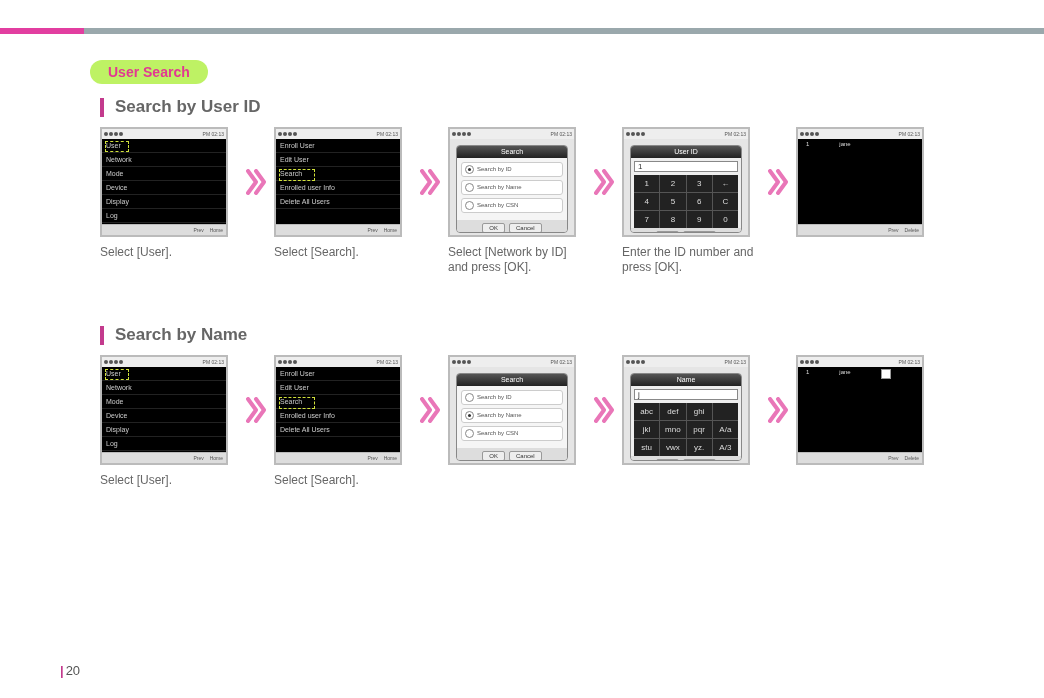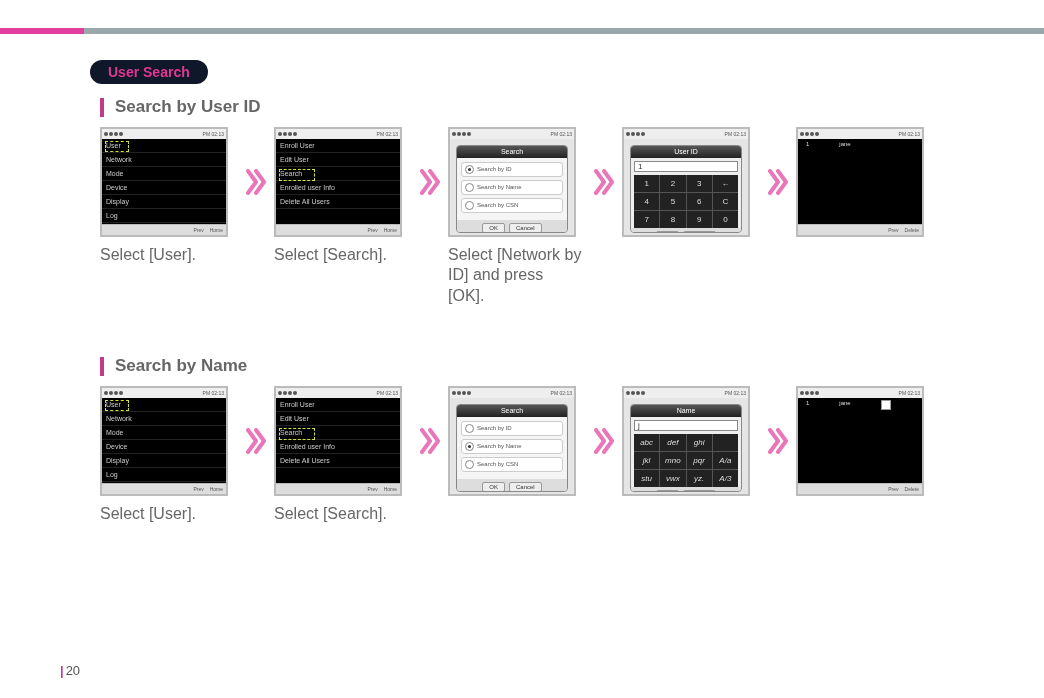--- a/index.html
+++ b/index.html
@@ -18,21 +18,21 @@
     left: 0;
     right: 0;
     height: 6px;
     background: linear-gradient(to right, #e23ea0 0%, #e23ea0 8%, #9aa8ac 8%, #9aa8ac 100%);
   }
   .content {
     padding: 60px 0 0 90px;
   }
   .badge {
     display: inline-block;
-    background: #0f172a;
+    background: #bef264;
     border-radius: 12px;
     padding: 3px 18px 3px 18px;
     margin-bottom: 14px;
   }
   .badge span {
     color: #e23892;
     font-weight: bold;
     font-size: 14px;
   }
   .section-title {
@@ -47,21 +47,21 @@
     display: flex;
     align-items: flex-start;
     margin-bottom: 50px;
     margin-left: 10px;
   }
   .step {
     width: 140px;
     flex-shrink: 0;
   }
   .step .caption {
-    font-size: 16px;
+    font-size: 12px;
     color: #666;
     margin-top: 8px;
     line-height: 1.3;
     padding-right: 6px;
   }
 
   
   .thumb {
     width: 128px;
     height: 110px;
@@ -310,20 +310,21 @@
                 <div class="key">9</div>
                 <div class="key">0</div>
             </div>
             <div class="dlg-btns">
                 <span class="dlg-btn">OK</span>
                 <span class="dlg-btn">Cancel</span>
               </div>
           </div>
         </div>
       </div>
+      <div class="caption">Enter the ID number and press [OK].</div>
     </div>
 
     <div class="arrow">
       <svg width="22" height="26">
           <path d="M2 2 L10 13 L2 24 M10 2 L18 13 L10 24" fill="none" stroke="#e976b8" stroke-width="4" stroke-linecap="round" stroke-linejoin="round"></path>
         </svg>
     </div>
 
     <div class="step wide">
       <div class="thumb">
@@ -464,21 +465,21 @@
             <span class="dot"></span>
             <span class="dot"></span>
             <span class="dot"></span>
             <span class="dot"></span>
             <span class="tim">PM 02:13</span>
           </div>
         <div class="tb-body dialog-body">
           <div class="dlg">
             <div class="dlg-head">Name</div>
             <div class="id-input">j</div>
-            <div class="keypad-grid" style="margin:0 3px;font-style:italic;">
+            <div class="keypad-grid" style="margin:0 3px;">
               <div class="key">abc</div>
                 <div class="key">def</div>
                 <div class="key">ghi</div>
                 <div class="key"></div>
               <div class="key">jkl</div>
                 <div class="key">mno</div>
                 <div class="key">pqr</div>
                 <div class="key">A/a</div>
               <div class="key">stu</div>
                 <div class="key">vwx</div>

